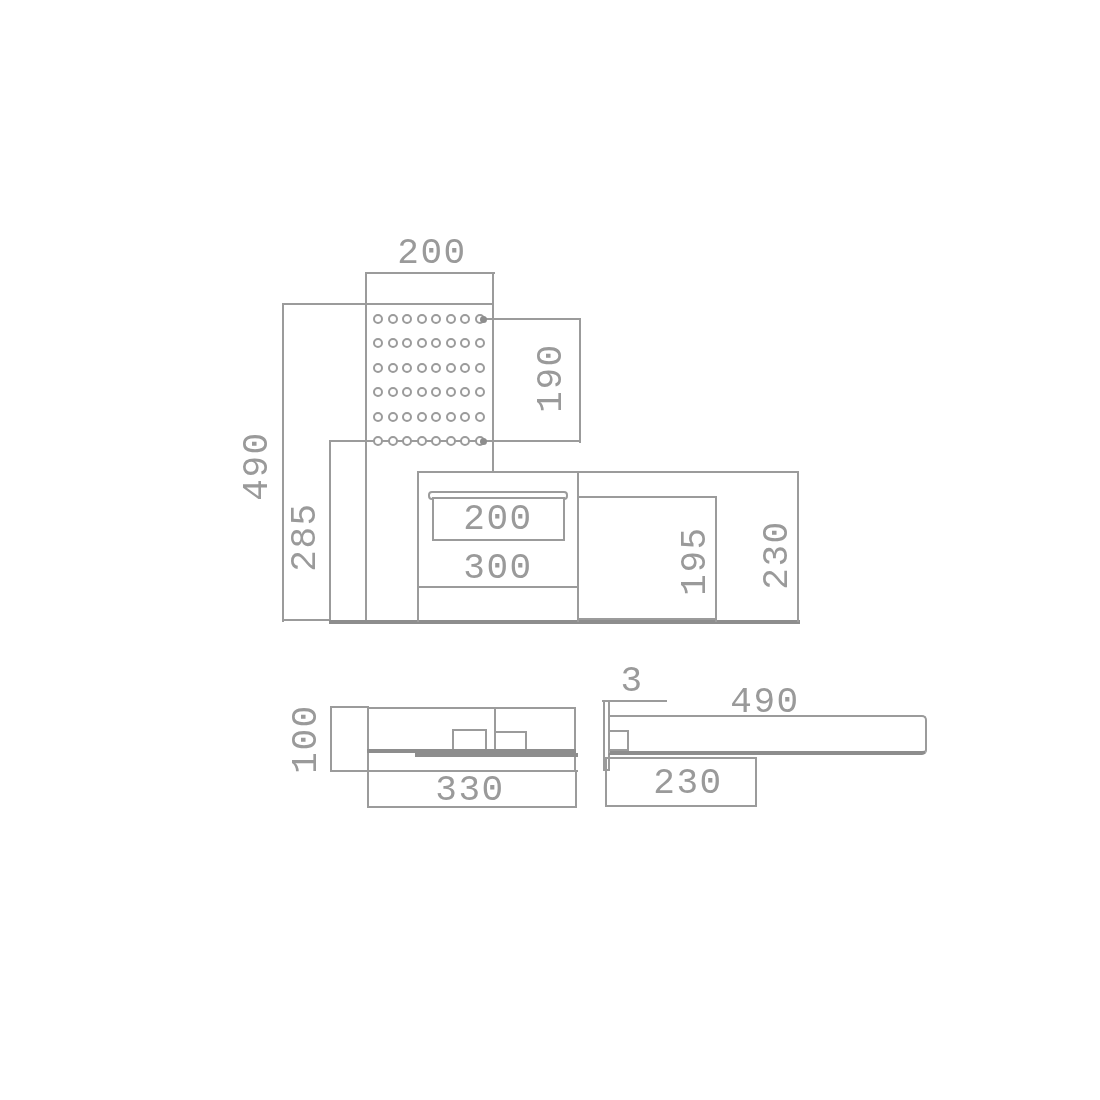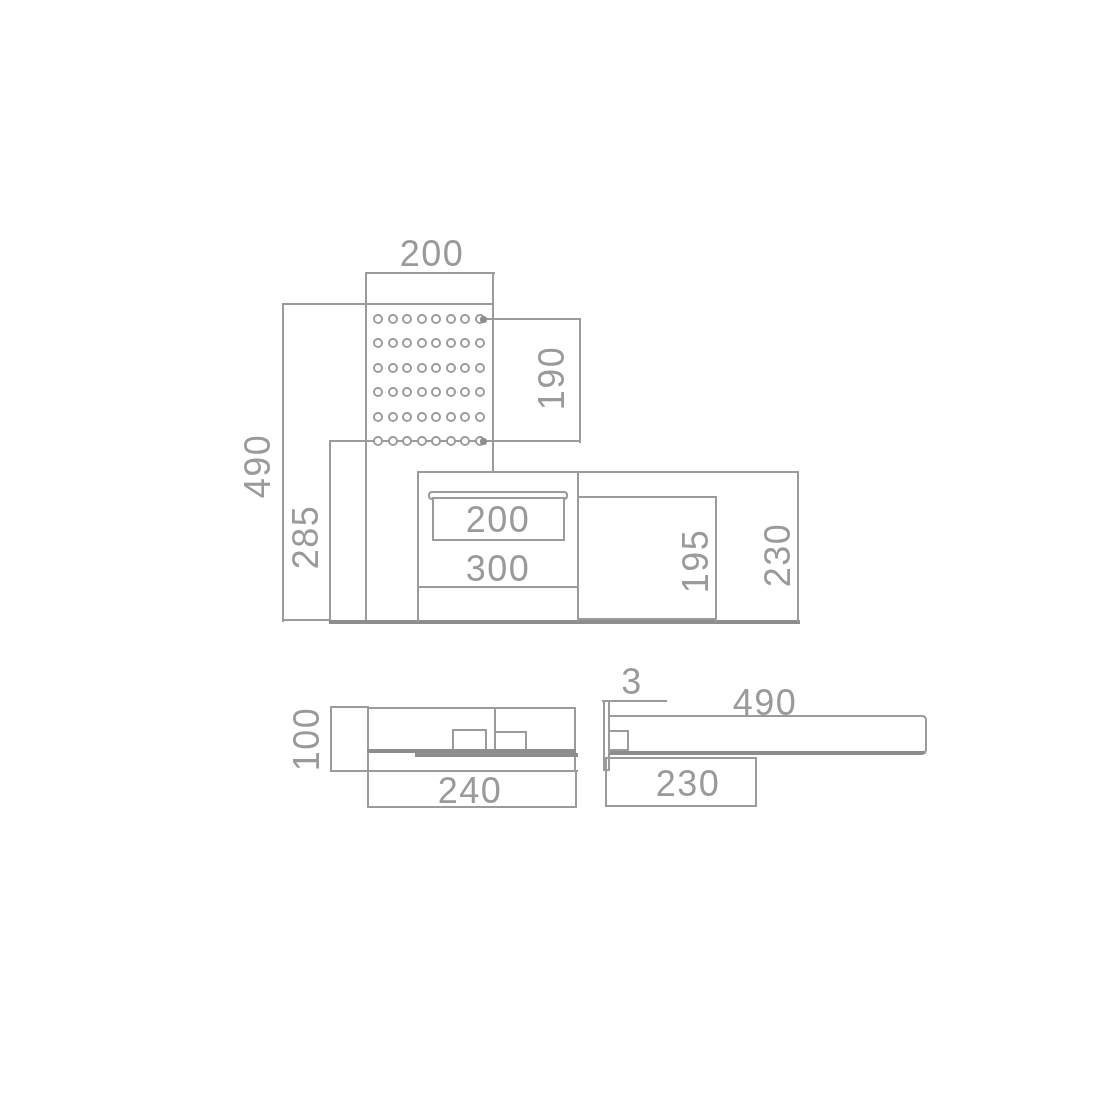--- a/index.html
+++ b/index.html
@@ -1,18 +1,18 @@
 <!DOCTYPE html>
 <html style="--background: #ffffff; --line: #9b9b9b; --line_thick: #8d8d8d; --text: #9a9a9a;"><head>
 <meta charset="utf-8">
 <style>
   html,body{margin:0;padding:0;background:#fff;}
   .canvas{
     position:relative;width:992px;height:1100px;background:var(--background,#fff);
-    font-family:Liberation Sans, sans-serif;overflow:hidden;border-radius:18px;
+    font-family:Liberation Mono, monospace;overflow:hidden;border-radius:18px;
   }
   .ln{position:absolute;background:var(--line,#9b9b9b);}
   .h{height:2px;}
   .v{width:2px;}
   .thick{background:var(--line_thick,#8d8d8d);height:4px;}
   .box{position:absolute;border:2px solid var(--line,#9b9b9b);background:transparent;box-sizing:border-box;}
   .nobottom{border-bottom:none;}
   .lbl{
     position:absolute;width:120px;height:40px;line-height:40px;text-align:center;
     font-size:36px;letter-spacing:1.5px;color:var(--text,#9a9a9a);white-space:nowrap;
@@ -140,18 +140,18 @@
 
   <div class="lbl" style="left:372px;top:234px;">200</div>
   <div class="lbl rot" style="left:198px;top:446px;">490</div>
   <div class="lbl rot" style="left:246px;top:517px;">285</div>
   <div class="lbl rot" style="left:492px;top:358px;">190</div>
   <div class="lbl" style="left:438px;top:500px;">200</div>
   <div class="lbl" style="left:438px;top:549px;">300</div>
   <div class="lbl rot" style="left:636px;top:541px;">195</div>
   <div class="lbl rot" style="left:718px;top:535px;">230</div>
   <div class="lbl rot" style="left:247px;top:719px;">100</div>
-  <div class="lbl" style="left:410px;top:771px;">240</div>
+  <div class="lbl" style="left:410px;top:771px;">330</div>
   <div class="lbl" style="left:572px;top:662px;">3</div>
   <div class="lbl" style="left:705px;top:683px;">490</div>
   <div class="lbl" style="left:628px;top:764px;">230</div>
 
 </div>
 
 </body></html>

